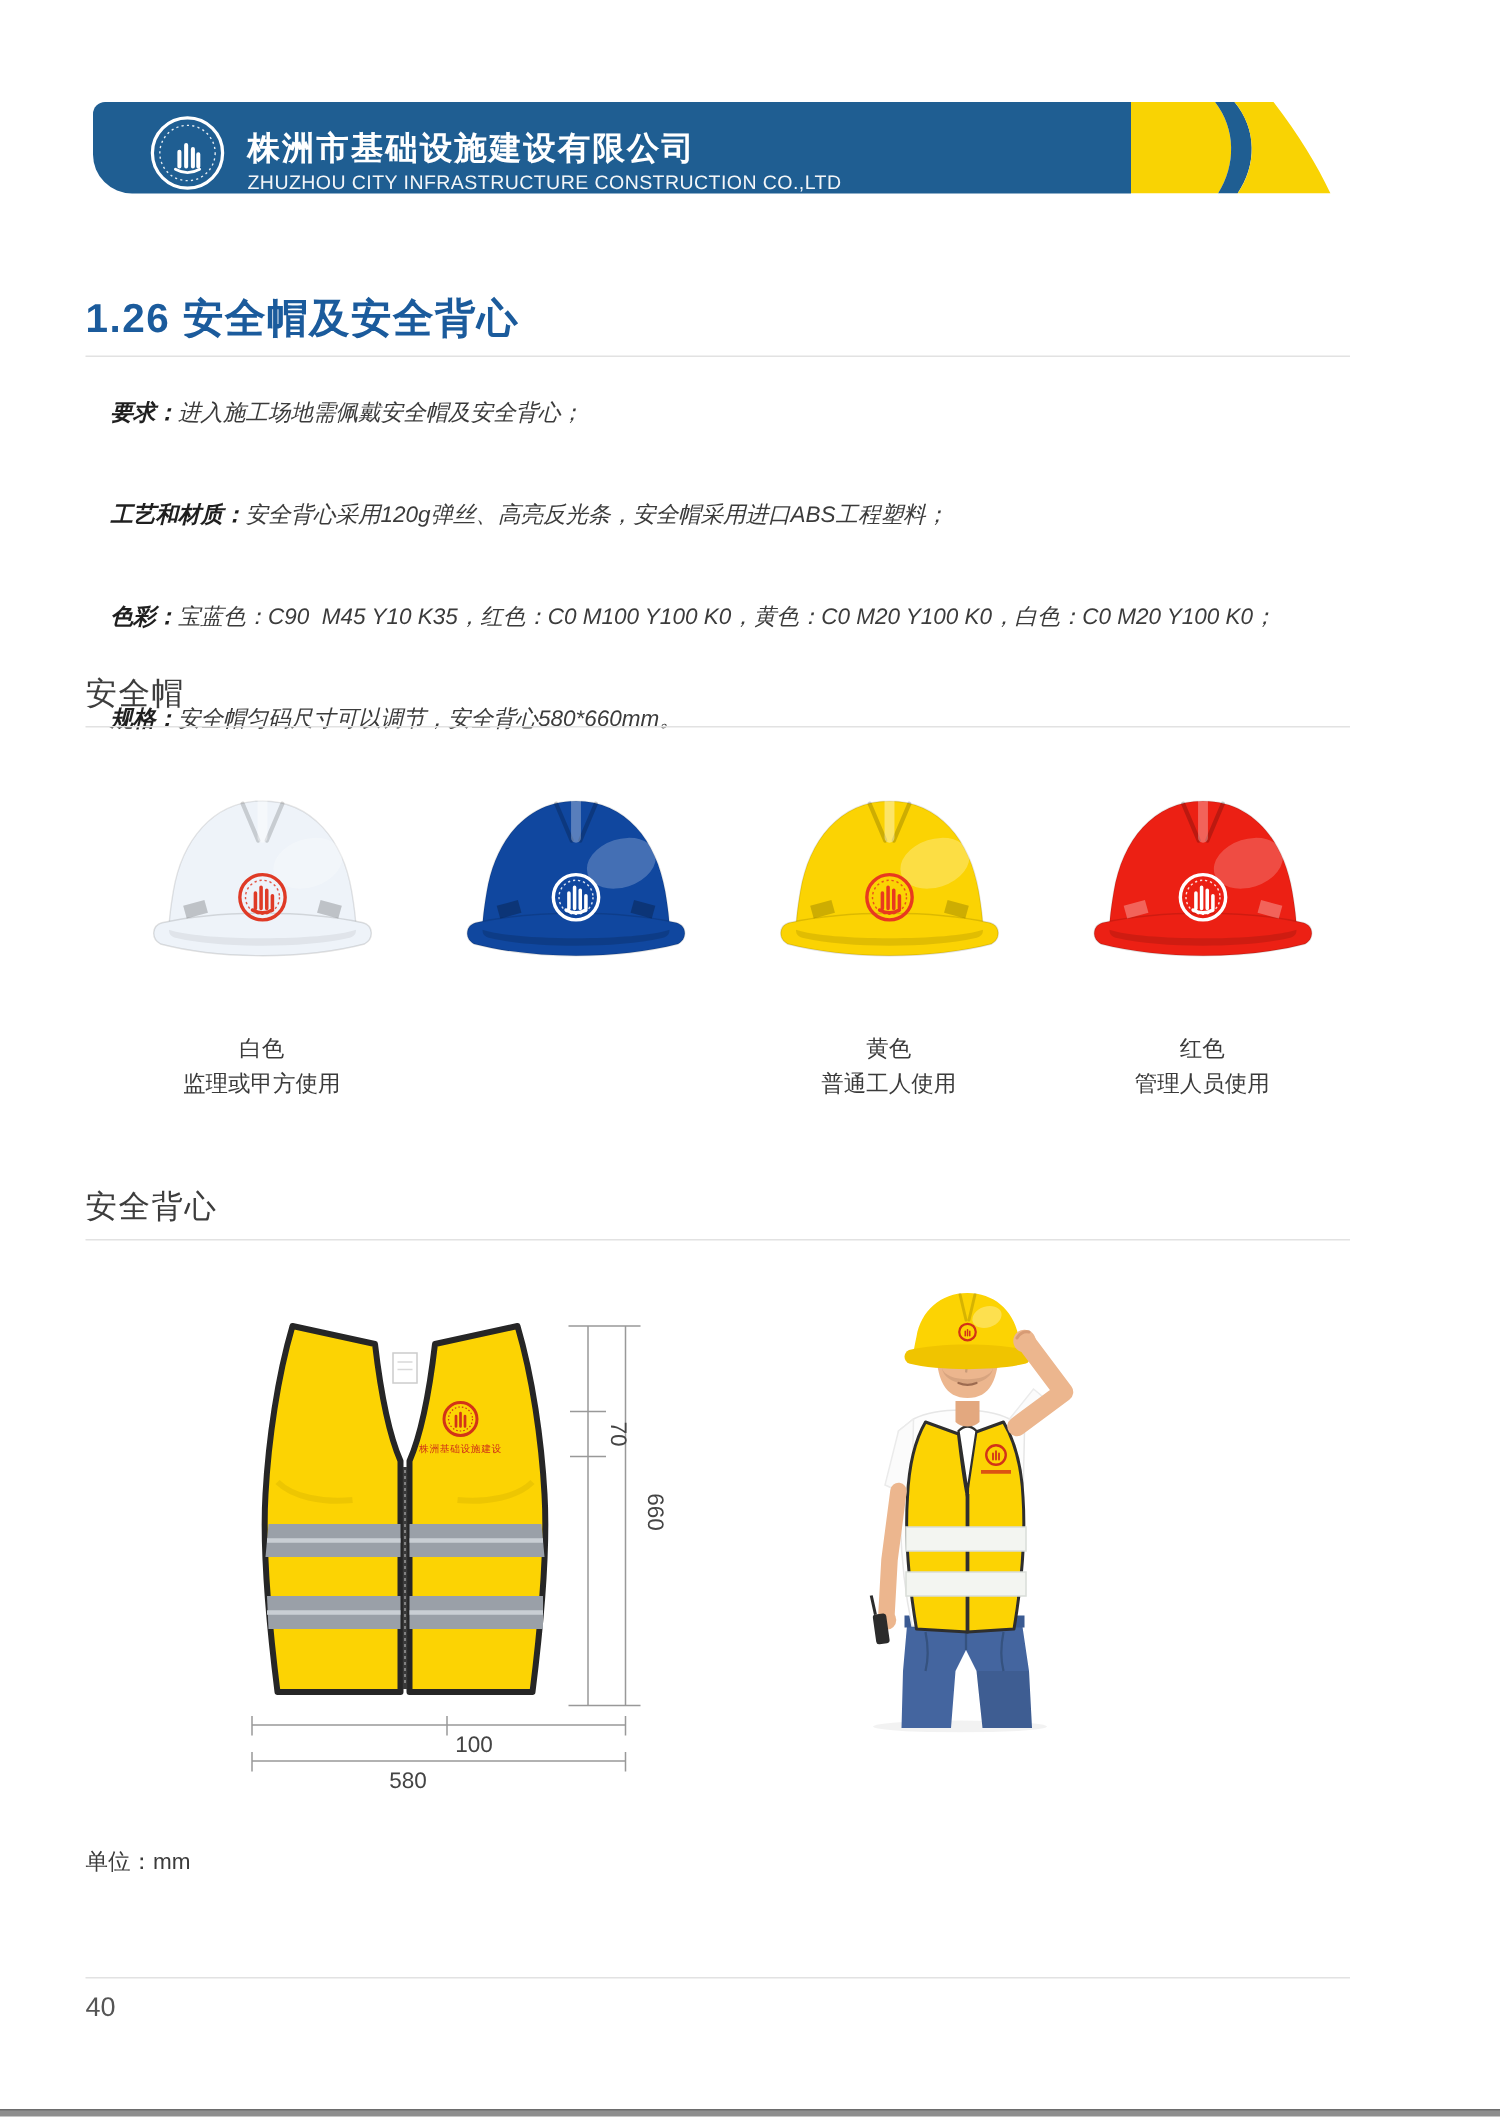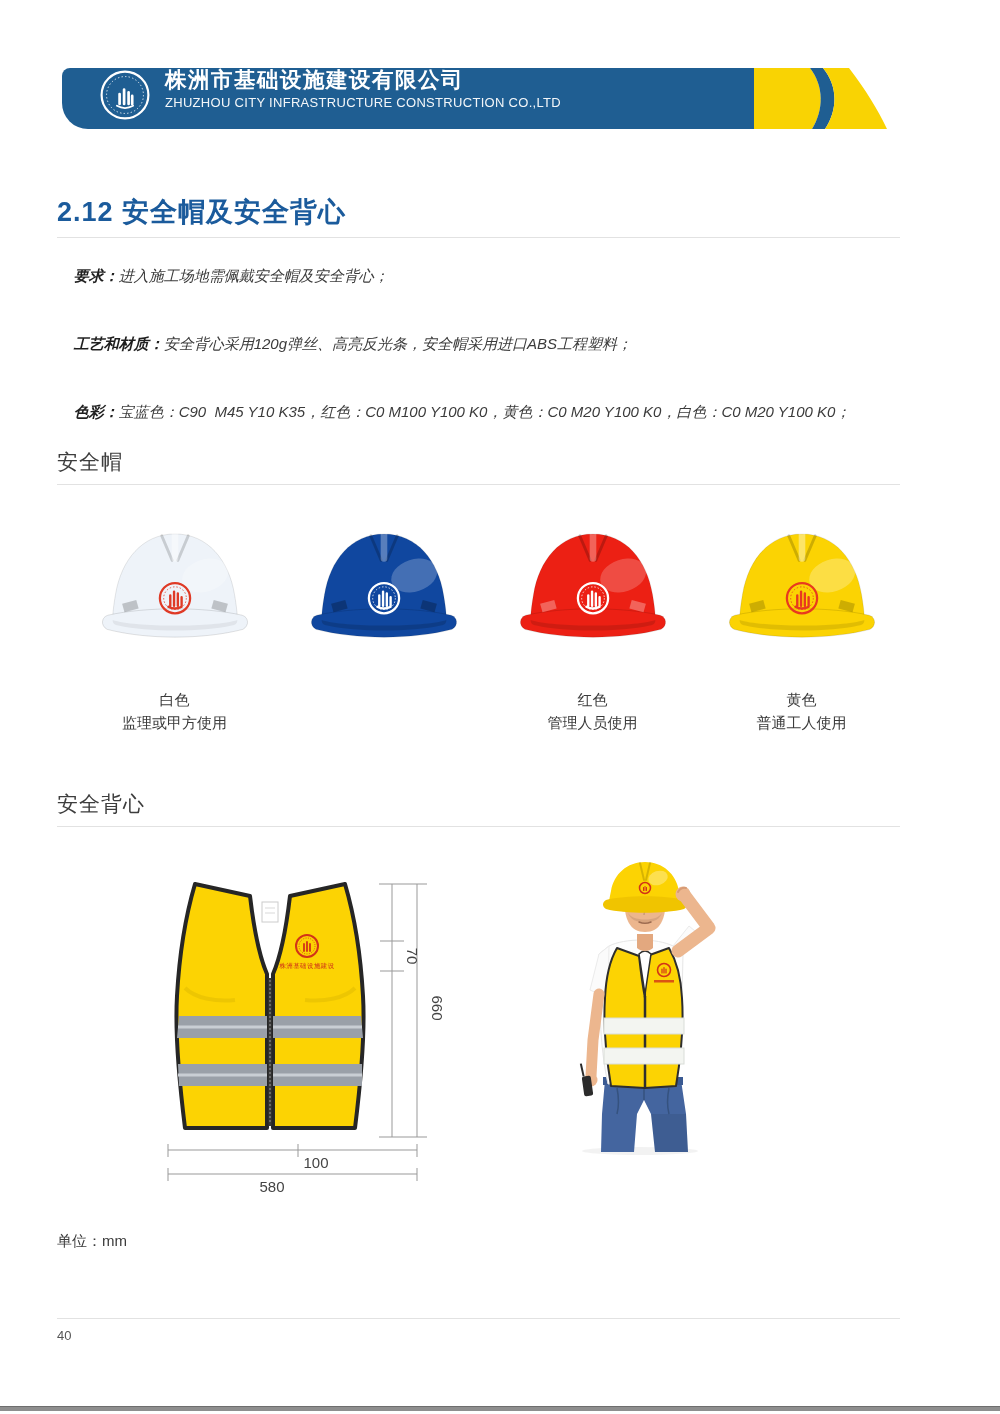--- a/index.html
+++ b/index.html
@@ -3,42 +3,42 @@
 <meta charset="utf-8">
 <style>
   html,body{margin:0;padding:0;}
   body{
     width:1000px;height:1414px;position:relative;background:#ffffff;
     font-family:"Liberation Sans","DejaVu Sans",sans-serif;color:#3b3b3b;overflow:hidden;
   }
   .abs{position:absolute;}
   
   .banner{left:62px;top:68px;width:692px;height:61px;background:#1f5e92;
-    border-radius:8px 0 0 26px;display:flex;align-items:flex-start;}
+    border-radius:8px 0 0 26px;display:flex;align-items:flex-end;}
   .banner .logo-wrap{margin-left:36px;width:54px;height:54px;flex:0 0 auto;}
   .banner .names{margin-left:13px;color:#fff;}
   .name-zh{font-size:21.5px;font-weight:bold;letter-spacing:1.5px;line-height:24px;}
   .name-en{font-size:13px;letter-spacing:0.3px;margin-top:3px;font-weight:normal;opacity:.95;}
   .accent{left:754px;top:68px;width:140px;height:61px;}
   
   .sec-title{left:57px;top:194px;font-size:27px;font-weight:bold;color:#1b5b9c;letter-spacing:1px;}
   .hr{height:1px;background:#e2e2e2;left:57px;width:843px;}
   .specs{left:57px;top:252px;width:840px;font-size:15px;line-height:16px;}
   .spec-line{margin-bottom:20px;white-space:pre-wrap;font-style:italic;}
   .spec-label{font-weight:bold;color:#1f1f1f;}
   .spec-text{color:#3b3b3b;}
   
   .sub-head{left:57px;font-size:21px;color:#3d3d3d;letter-spacing:1px;}
   
   .helmet-row{left:70px;top:526px;width:836px;display:flex;}
   .helmet-cell{flex:1;text-align:center;}
   .helmet-cell svg{display:block;margin:0 auto;}
   .helmet-labels{margin-top:12px;font-size:15px;line-height:23px;color:#3b3b3b;}
   .unit-note{left:57px;top:1232px;font-size:15px;color:#3b3b3b;}
-  .page-num{left:57px;top:1328px;font-size:13px;color:#555;}
+  .page-num{left:57px;top:1328px;font-size:18px;color:#555;}
   .bottom-bar{left:0;top:1406px;width:1000px;height:4px;background:#8e8e8e;border-top:1px solid #6d6d6d;}
   svg text{font-family:"Liberation Sans","DejaVu Sans",sans-serif;}
 </style>
 </head>
 <body>
 
 <div class="abs banner">
   <div class="logo-wrap">
     <svg viewBox="0 0 60 60" width="54" height="54">
       <circle cx="30" cy="30" r="26" fill="none" stroke="#ffffff" stroke-width="2.4"></circle>
@@ -54,32 +54,35 @@
 </div>
 
 <div class="abs accent">
   <svg viewBox="0 0 140 61" width="140" height="61">
     <path d="M0 0 L56 0 C 70 18 70 42 58 61 L0 61 Z" fill="#f9d303"></path>
     <path d="M56 0 L69 0 C 84 18 84 42 71 61 L58 61 C 70 42 70 18 56 0 Z" fill="#1f5e92"></path>
     <path d="M69 0 L95 0 C 112 22 124 42 133 61 L71 61 C 84 42 84 18 69 0 Z" fill="#f9d303"></path>
   </svg>
 </div>
 
-<div class="abs sec-title">2.12 安全帽及安全背心</div>
+<div class="abs sec-title">1.26 安全帽及安全背心</div>
 <div class="abs hr" style="top:237px;"></div>
 
 <div class="abs specs">
   <div class="spec-line">
     <span class="spec-label">要求：</span><span class="spec-text">进入施工场地需佩戴安全帽及安全背心；</span>
   </div>
   <div class="spec-line">
     <span class="spec-label">工艺和材质：</span><span class="spec-text">安全背心采用120g弹丝、高亮反光条，安全帽采用进口ABS工程塑料；</span>
   </div>
   <div class="spec-line">
     <span class="spec-label">色彩：</span><span class="spec-text">宝蓝色：C90  M45 Y10 K35，红色：C0 M100 Y100 K0，黄色：C0 M20 Y100 K0，白色：C0 M20 Y100 K0；</span>
+  </div>
+  <div class="spec-line">
+    <span class="spec-label">规格：</span><span class="spec-text">安全帽匀码尺寸可以调节，安全背心580*660mm。</span>
   </div>
 </div>
 
 <div class="abs sub-head" style="top:448px;">安全帽</div>
 <div class="abs hr" style="top:484px;"></div>
 
 <div class="abs helmet-row">
 
   <div class="helmet-cell">
     <span>
@@ -121,62 +124,62 @@
         <circle r="12" fill="none" stroke-width="1" stroke-dasharray="1.6 2" opacity="0.85" stroke="#ffffff"></circle>
         <path d="M-5 8 V-3 M-1 8 V-7 M3 8 V-5 M7 8 V-1 M-7 9 Q0 13 7 9" fill="none" stroke-width="2.5" stroke-linecap="round" stroke="#ffffff"></path>
       </g>
     </svg>
     </span>
   </div>
 
   <div class="helmet-cell">
     <span>
     <svg viewBox="0 0 180 158" width="170" height="150">
+      <path stroke="rgba(0,0,0,0.10)" stroke-width="1" d="M90 8 C55 8 33 36 27 72 C25 84 24 92 24 99 C48 107 132 107 156 99 C156 92 155 84 153 72 C147 36 125 8 90 8 Z" fill="#fbd303"></path>
+      <path stroke="rgba(0,0,0,0.12)" stroke-width="1" d="M19 94 C60 85 120 85 161 94 C168 96 169 105 162 109 C120 120 60 120 18 109 C11 105 12 96 19 94 Z" fill="#fbd303"></path>
+      <path d="M76 10 L87 36 M104 10 L93 36" stroke="rgba(0,0,0,0.18)" stroke-width="3" stroke-linecap="round" fill="none"></path>
+      <path d="M90 7 L90 34" stroke="rgba(255,255,255,0.40)" stroke-width="7" stroke-linecap="round"></path>
+      <ellipse cx="122" cy="52" rx="25" ry="17" fill="rgba(255,255,255,0.26)" transform="rotate(-18 122 52)"></ellipse>
+      <path d="M24 99 C48 107 132 107 156 99 C156 102 155 104 150 105 C120 112 60 112 30 105 C25 104 24 102 24 99 Z" fill="rgba(0,0,0,0.10)"></path>
+      <path d="M34 82 l15 -4 l2.5 9 l-15 4 Z" fill="rgba(0,0,0,0.18)"></path>
+      <path d="M146 82 l-15 -4 l-2.5 9 l15 4 Z" fill="rgba(0,0,0,0.18)"></path>
+      <g transform="translate(90 76)">
+        <circle r="16" fill="none" stroke-width="2.4" stroke="#e8391f"></circle>
+        <circle r="12" fill="none" stroke-width="1" stroke-dasharray="1.6 2" opacity="0.85" stroke="#e8391f"></circle>
+        <path d="M-5 8 V-3 M-1 8 V-7 M3 8 V-5 M7 8 V-1 M-7 9 Q0 13 7 9" fill="none" stroke-width="2.5" stroke-linecap="round" stroke="#e8391f"></path>
+      </g>
+    </svg>
+    </span>
+    <div class="helmet-labels">
+      <div>黄色</div>
+      <div>普通工人使用</div>
+    </div>
+  </div>
+
+  <div class="helmet-cell">
+    <span>
+    <svg viewBox="0 0 180 158" width="170" height="150">
       <path stroke="rgba(0,0,0,0.10)" stroke-width="1" d="M90 8 C55 8 33 36 27 72 C25 84 24 92 24 99 C48 107 132 107 156 99 C156 92 155 84 153 72 C147 36 125 8 90 8 Z" fill="#ec2014"></path>
       <path stroke="rgba(0,0,0,0.12)" stroke-width="1" d="M19 94 C60 85 120 85 161 94 C168 96 169 105 162 109 C120 120 60 120 18 109 C11 105 12 96 19 94 Z" fill="#ec2014"></path>
       <path d="M76 10 L87 36 M104 10 L93 36" stroke="rgba(0,0,0,0.20)" stroke-width="3" stroke-linecap="round" fill="none"></path>
       <path d="M90 7 L90 34" stroke="rgba(255,255,255,0.30)" stroke-width="7" stroke-linecap="round"></path>
       <ellipse cx="122" cy="52" rx="25" ry="17" fill="rgba(255,255,255,0.20)" transform="rotate(-18 122 52)"></ellipse>
       <path d="M24 99 C48 107 132 107 156 99 C156 102 155 104 150 105 C120 112 60 112 30 105 C25 104 24 102 24 99 Z" fill="rgba(0,0,0,0.12)"></path>
       <path d="M34 82 l15 -4 l2.5 9 l-15 4 Z" fill="rgba(255,255,255,0.30)"></path>
       <path d="M146 82 l-15 -4 l-2.5 9 l15 4 Z" fill="rgba(255,255,255,0.30)"></path>
       <g transform="translate(90 76)">
         <circle r="16" fill="none" stroke-width="2.4" stroke="#ffffff"></circle>
         <circle r="12" fill="none" stroke-width="1" stroke-dasharray="1.6 2" opacity="0.85" stroke="#ffffff"></circle>
         <path d="M-5 8 V-3 M-1 8 V-7 M3 8 V-5 M7 8 V-1 M-7 9 Q0 13 7 9" fill="none" stroke-width="2.5" stroke-linecap="round" stroke="#ffffff"></path>
       </g>
     </svg>
     </span>
     <div class="helmet-labels">
       <div>红色</div>
       <div>管理人员使用</div>
-    </div>
-  </div>
-
-  <div class="helmet-cell">
-    <span>
-    <svg viewBox="0 0 180 158" width="170" height="150">
-      <path stroke="rgba(0,0,0,0.10)" stroke-width="1" d="M90 8 C55 8 33 36 27 72 C25 84 24 92 24 99 C48 107 132 107 156 99 C156 92 155 84 153 72 C147 36 125 8 90 8 Z" fill="#fbd303"></path>
-      <path stroke="rgba(0,0,0,0.12)" stroke-width="1" d="M19 94 C60 85 120 85 161 94 C168 96 169 105 162 109 C120 120 60 120 18 109 C11 105 12 96 19 94 Z" fill="#fbd303"></path>
-      <path d="M76 10 L87 36 M104 10 L93 36" stroke="rgba(0,0,0,0.18)" stroke-width="3" stroke-linecap="round" fill="none"></path>
-      <path d="M90 7 L90 34" stroke="rgba(255,255,255,0.40)" stroke-width="7" stroke-linecap="round"></path>
-      <ellipse cx="122" cy="52" rx="25" ry="17" fill="rgba(255,255,255,0.26)" transform="rotate(-18 122 52)"></ellipse>
-      <path d="M24 99 C48 107 132 107 156 99 C156 102 155 104 150 105 C120 112 60 112 30 105 C25 104 24 102 24 99 Z" fill="rgba(0,0,0,0.10)"></path>
-      <path d="M34 82 l15 -4 l2.5 9 l-15 4 Z" fill="rgba(0,0,0,0.18)"></path>
-      <path d="M146 82 l-15 -4 l-2.5 9 l15 4 Z" fill="rgba(0,0,0,0.18)"></path>
-      <g transform="translate(90 76)">
-        <circle r="16" fill="none" stroke-width="2.4" stroke="#e8391f"></circle>
-        <circle r="12" fill="none" stroke-width="1" stroke-dasharray="1.6 2" opacity="0.85" stroke="#e8391f"></circle>
-        <path d="M-5 8 V-3 M-1 8 V-7 M3 8 V-5 M7 8 V-1 M-7 9 Q0 13 7 9" fill="none" stroke-width="2.5" stroke-linecap="round" stroke="#e8391f"></path>
-      </g>
-    </svg>
-    </span>
-    <div class="helmet-labels">
-      <div>黄色</div>
-      <div>普通工人使用</div>
     </div>
   </div>
 </div>
 
 <div class="abs sub-head" style="top:790px;">安全背心</div>
 <div class="abs hr" style="top:826px;"></div>
 
 <div class="abs" style="left:155px;top:868px;width:300px;height:330px;">
   <svg viewBox="0 0 300 330" width="300" height="330">
 

